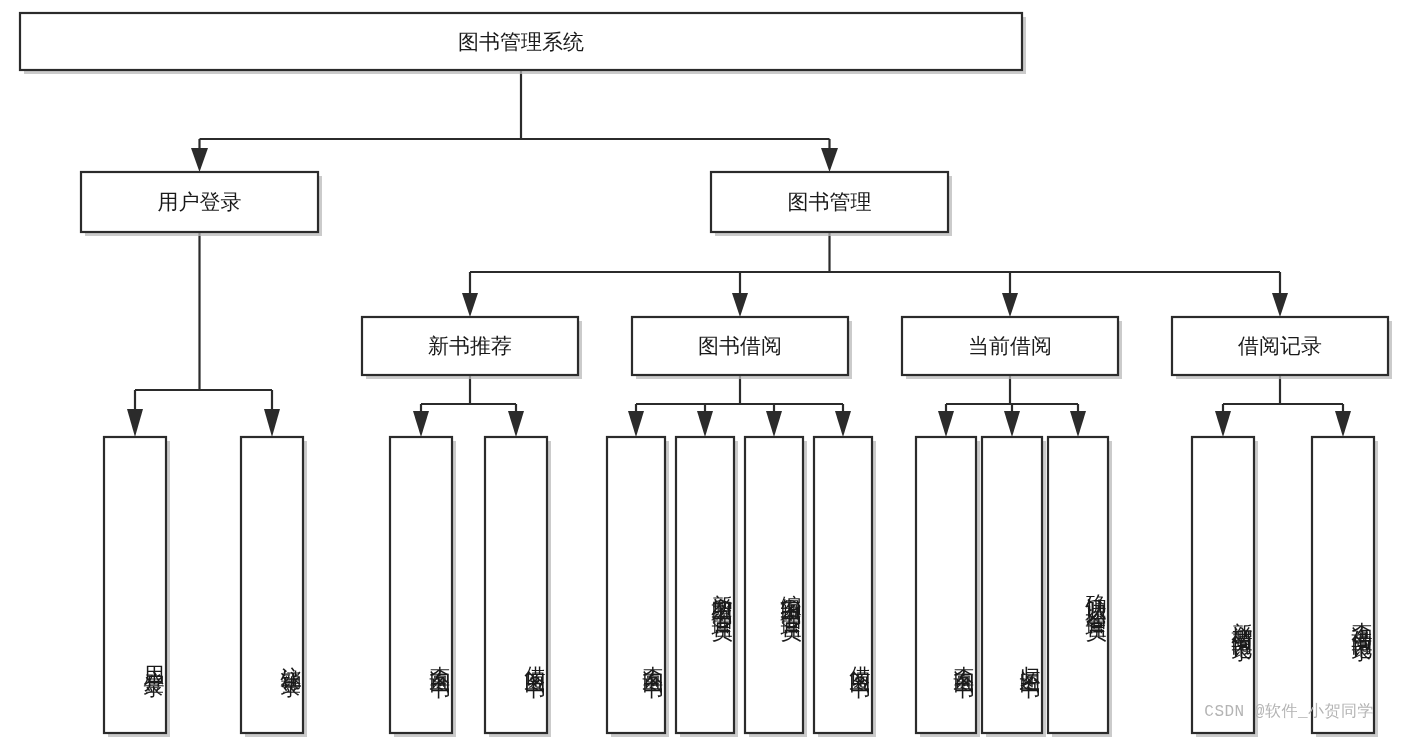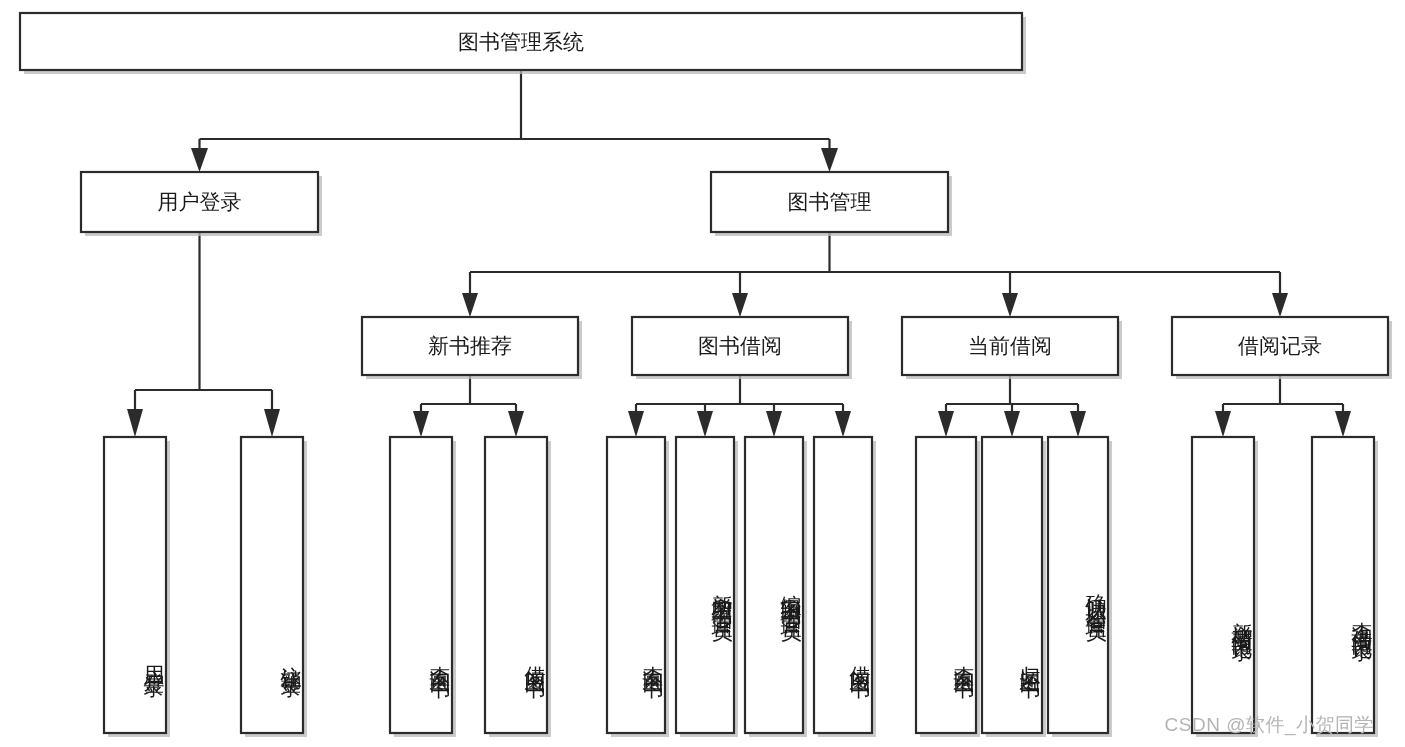--- a/index.html
+++ b/index.html
@@ -65,23 +65,23 @@
     font-size: 21px;
     line-height: 1.18;
     letter-spacing: 4px;
     color: #1a1a1a;
     white-space: nowrap;
     pointer-events: none;
   }
   .watermark {
     position: absolute;
     right: 12px;
-    bottom: 9px;
-    font-family: Liberation Sans, sans-serif;
-    font-size: 19px;
+    bottom: 25px;
+    font-family: Liberation Mono, monospace;
+    font-size: 16px;
     color: #b4b4b4;
     letter-spacing: 0.5px;
     white-space: nowrap;
   }
 </style>
 </head>
 <body>
 
 <div id="diagram-root">
 

